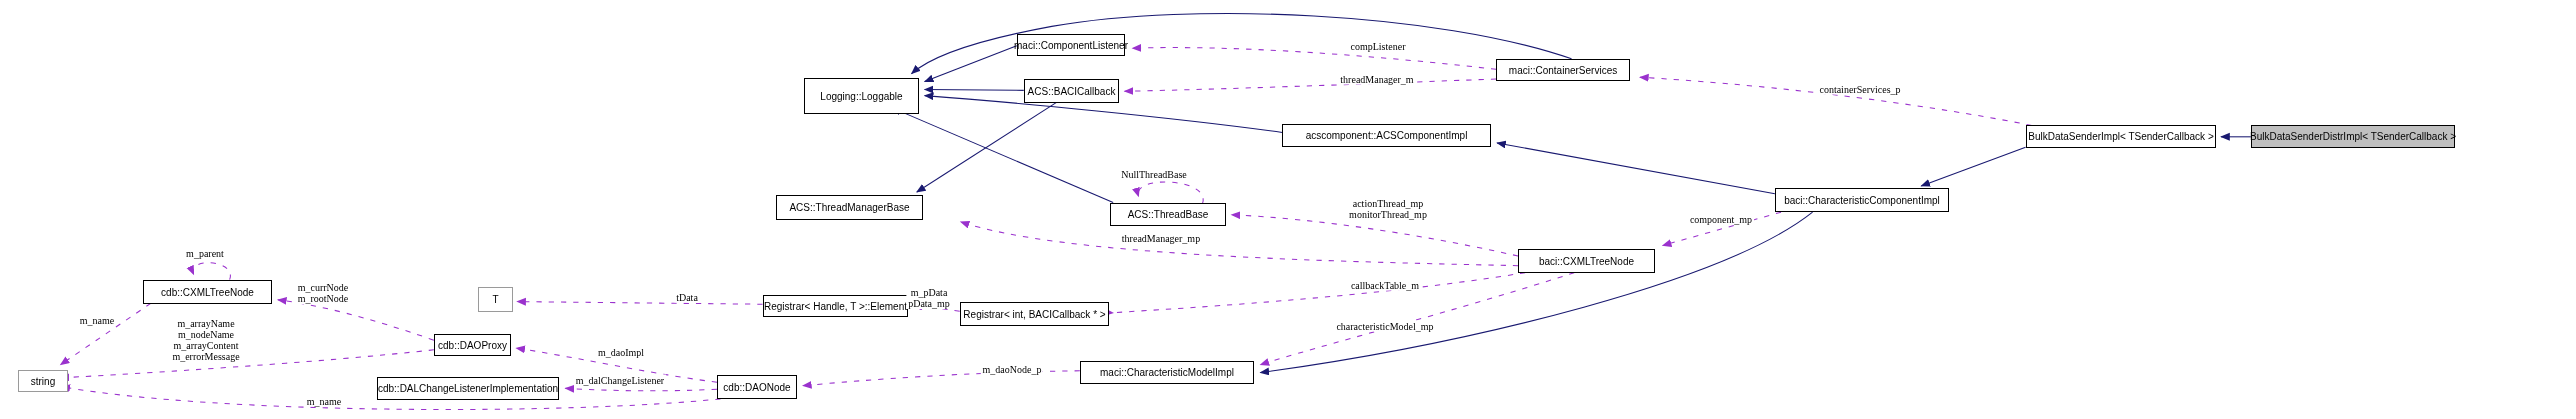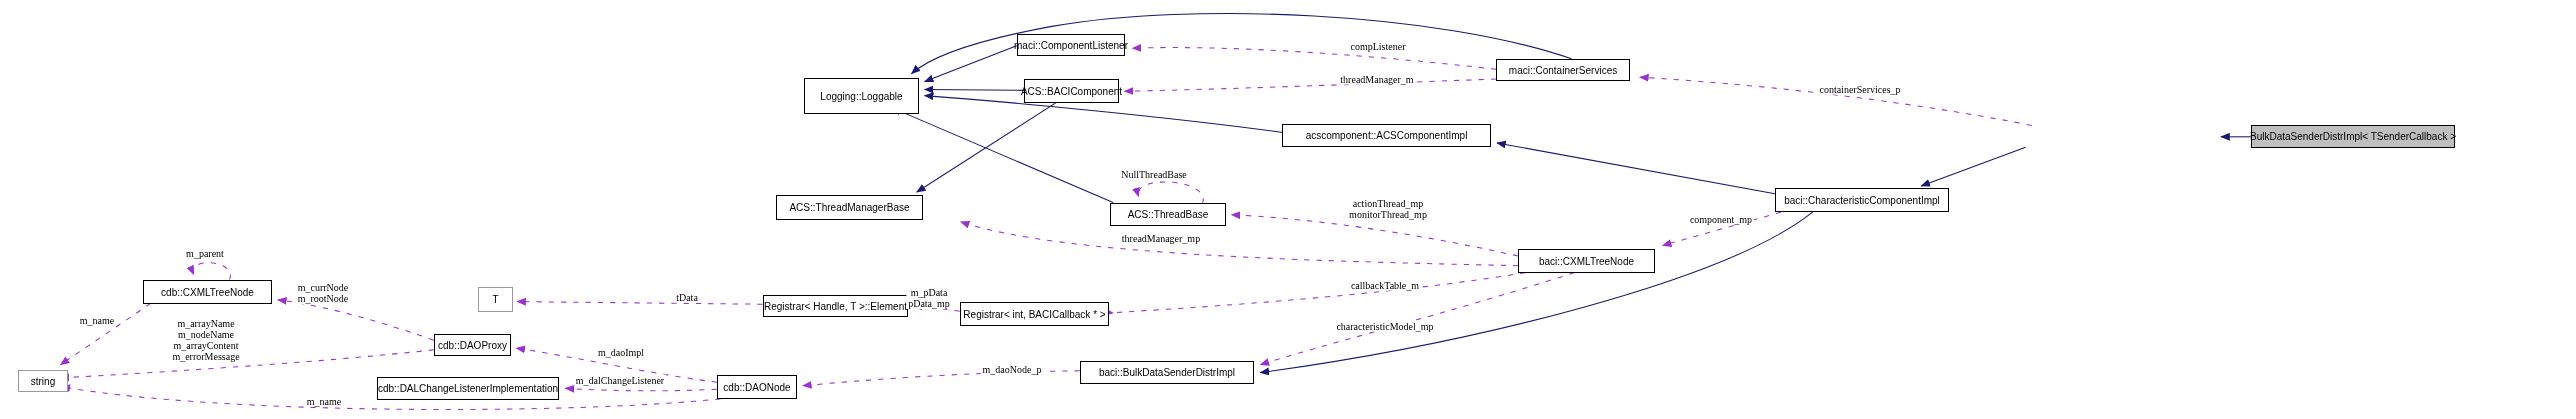--- a/index.html
+++ b/index.html
@@ -59,36 +59,37 @@
       <path marker-end="url(#ap)" d="M495,399 C360,414 160,426 69,431"></path>
       <path marker-end="url(#ap)" d="M172,346 L69,416"></path>
       <path marker-end="url(#ap)" d="M822,455 C650,473 250,473 70,441"></path>
       <path marker-end="url(#ap)" d="M262,319 C271,296 212,293 221,313"></path>
     </g>
   </svg>
 
   <div class="node" style="left:1017px;top:34px;width:108px;height:22px">maci::ComponentListener</div>
   <div class="node" style="left:1496px;top:59px;width:134px;height:22px">maci::ContainerServices</div>
   <div class="node" style="left:804px;top:78px;width:115px;height:36px">Logging::Loggable</div>
-  <div class="node" style="left:1024px;top:79px;width:95px;height:24px">ACS::BACIComponent</div>
+  <div class="node" style="left:1024px;top:79px;width:95px;height:24px">ACS::BACICallback</div>
   <div class="node" style="left:1282px;top:124px;width:209px;height:23px">acscomponent::ACSComponentImpl</div>
+  <div class="node" style="left:2026px;top:125px;width:190px;height:23px">BulkDataSenderImpl&lt; TSenderCallback &gt;</div>
   <div class="node main" style="left:2251px;top:125px;width:204px;height:23px">BulkDataSenderDistrImpl&lt; TSenderCallback &gt;</div>
   <div class="node" style="left:776px;top:195px;width:147px;height:24.5px">ACS::ThreadManagerBase</div>
   <div class="node" style="left:1110px;top:203px;width:116px;height:23px">ACS::ThreadBase</div>
   <div class="node" style="left:1775px;top:188px;width:174px;height:24px">baci::CharacteristicComponentImpl</div>
   <div class="node" style="left:1518px;top:249px;width:137px;height:24px">baci::CXMLTreeNode</div>
   <div class="node" style="left:143px;top:280px;width:129px;height:24px">cdb::CXMLTreeNode</div>
   <div class="node ext" style="left:478px;top:287px;width:35px;height:25.4px">T</div>
   <div class="node" style="left:763px;top:295px;width:145px;height:22px">Registrar&lt; Handle, T &gt;::Element</div>
   <div class="node" style="left:960px;top:302px;width:149px;height:24px">Registrar&lt; int, BACICallback * &gt;</div>
   <div class="node" style="left:434px;top:334px;width:77px;height:22px">cdb::DAOProxy</div>
   <div class="node ext" style="left:18px;top:370px;width:50px;height:22px">string</div>
   <div class="node" style="left:377px;top:377px;width:182px;height:23px">cdb::DALChangeListenerImplementation</div>
   <div class="node" style="left:717px;top:375px;width:80px;height:24px">cdb::DAONode</div>
-  <div class="node" style="left:1080px;top:361px;width:174px;height:23px">baci::BulkDataSenderDistrImpl</div>
+  <div class="node" style="left:1080px;top:361px;width:174px;height:23px">maci::CharacteristicModelImpl</div>
 
   <div class="elabel" style="left:1378px;top:46px">compListener</div>
   <div class="elabel" style="left:1377px;top:79px">threadManager_m</div>
   <div class="elabel" style="left:1860px;top:89px">containerServices_p</div>
   <div class="elabel" style="left:1154px;top:174px">NullThreadBase</div>
   <div class="elabel" style="left:1388px;top:209px">actionThread_mp
 monitorThread_mp</div>
   <div class="elabel" style="left:1721px;top:219px">component_mp</div>
   <div class="elabel" style="left:1161px;top:238px">threadManager_mp</div>
   <div class="elabel" style="left:1385px;top:285px">callbackTable_m</div>

